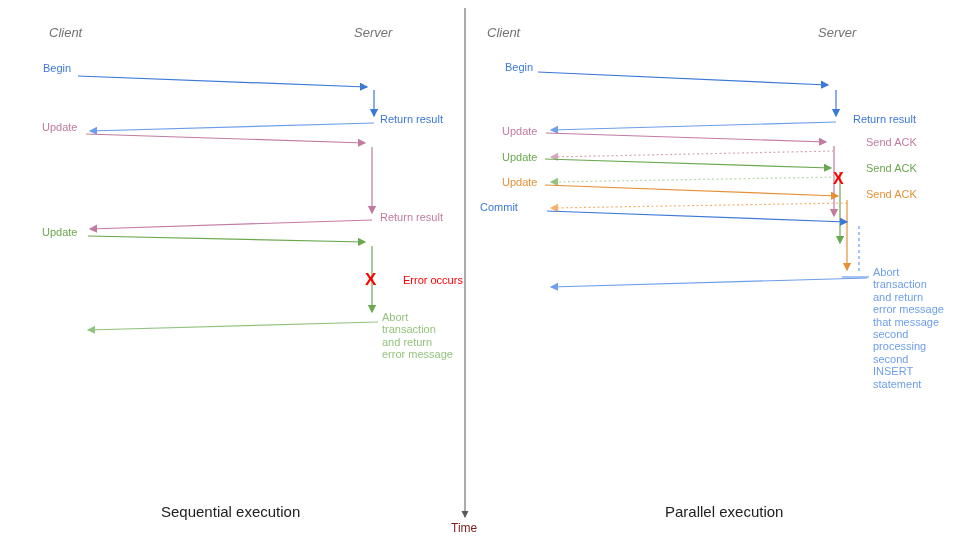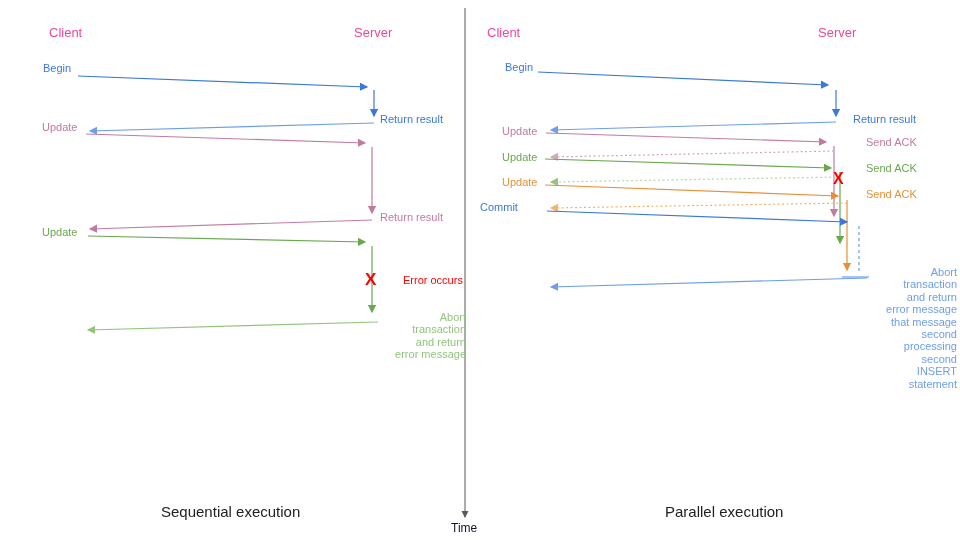--- a/index.html
+++ b/index.html
@@ -9,25 +9,26 @@
     background:#ffffff;
     font-family:"Liberation Sans", sans-serif;
     overflow:hidden;
   }
   #lines{position:absolute;left:0;top:0;width:960px;height:540px;}
   .lbl{
     position:absolute;
     font-size:11px;
     line-height:13px;
     white-space:nowrap;
-    color:#0f172a;
+    color:#7f1d1d;
   }
   .hdr{
     font-size:13px;
-    color:#ec4899;
+    font-style:italic;
+    color:#737373;
   }
   .caption{
     font-size:15px;
     color:#212121;
   }
   .c-blue{color:#3c78d8;}
   .c-bluel{color:#6d9eeb;}
   .c-pink{color:#c27ba0;}
   .c-green{color:#6aa84f;}
   .c-greenl{color:#93c47d;}
@@ -35,21 +36,21 @@
   .c-red{color:#ff0000;padding-left:20px;}
   .xmark{
     position:absolute;
     font-weight:bold;
     color:#ff0000;
     font-size:17px;
     line-height:17px;
   }
   .xmark.small{font-size:16px;line-height:16px;}
   .multiline{white-space:normal;width:84px;line-height:12.4px;}
-  .multiline span{display:block;text-align:right;}
+  .multiline span{display:block;}
 </style>
 </head>
 <body>
 
 <div id="stage">
 
   <svg id="lines" viewBox="0 0 960 540" xmlns="http://www.w3.org/2000/svg">
     <defs>
       <marker id="ab" viewBox="0 0 8 8" markerWidth="8" markerHeight="8" refX="6" refY="3.5" orient="auto">
           <path d="M0,0 L7,3.5 L0,7 Z" fill="#3c78d8"></path>

